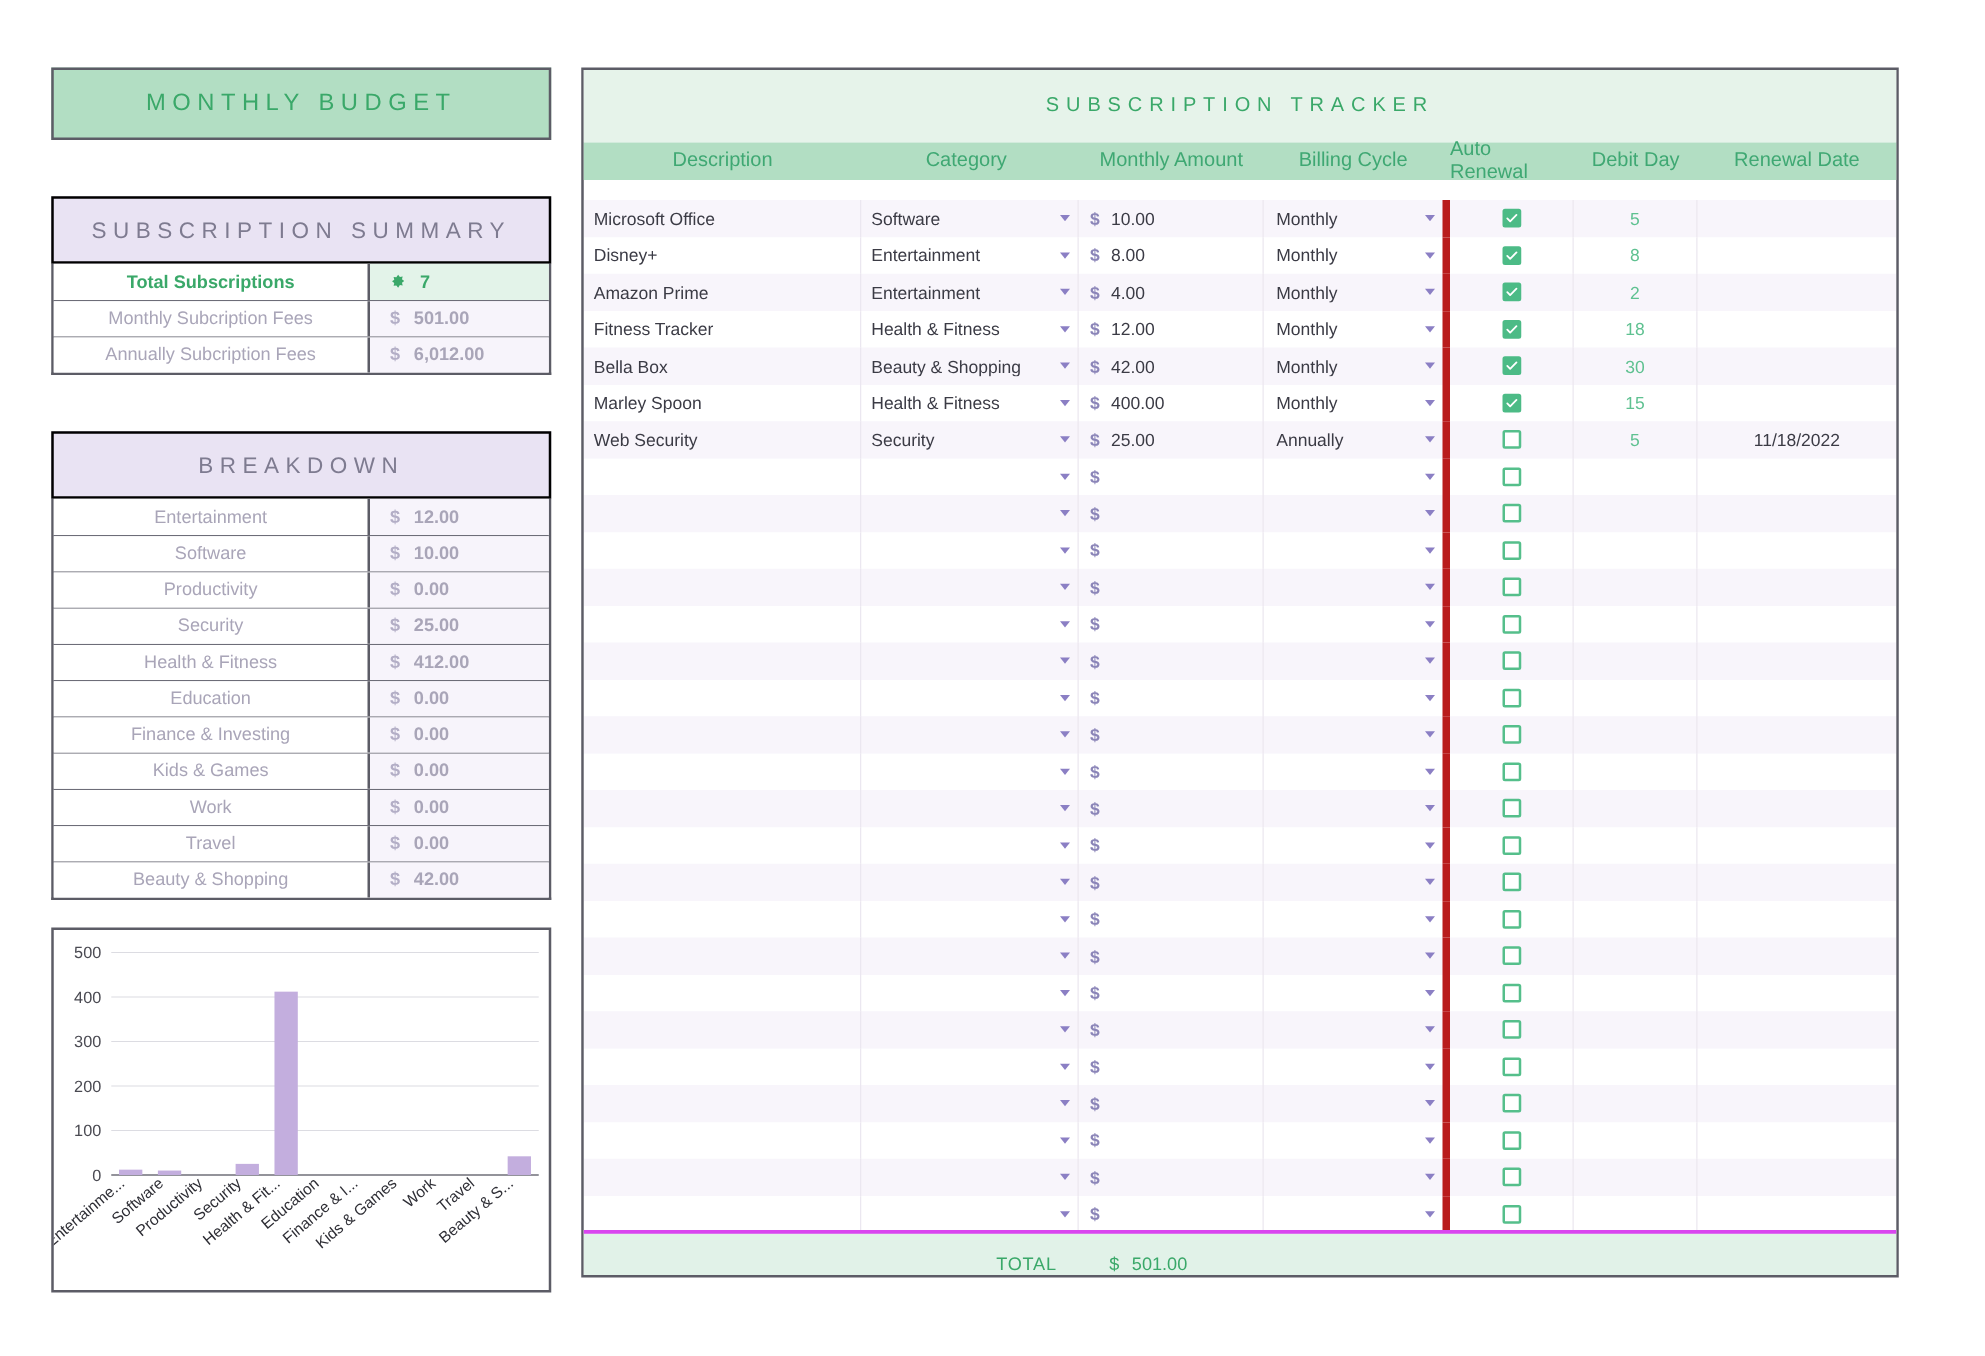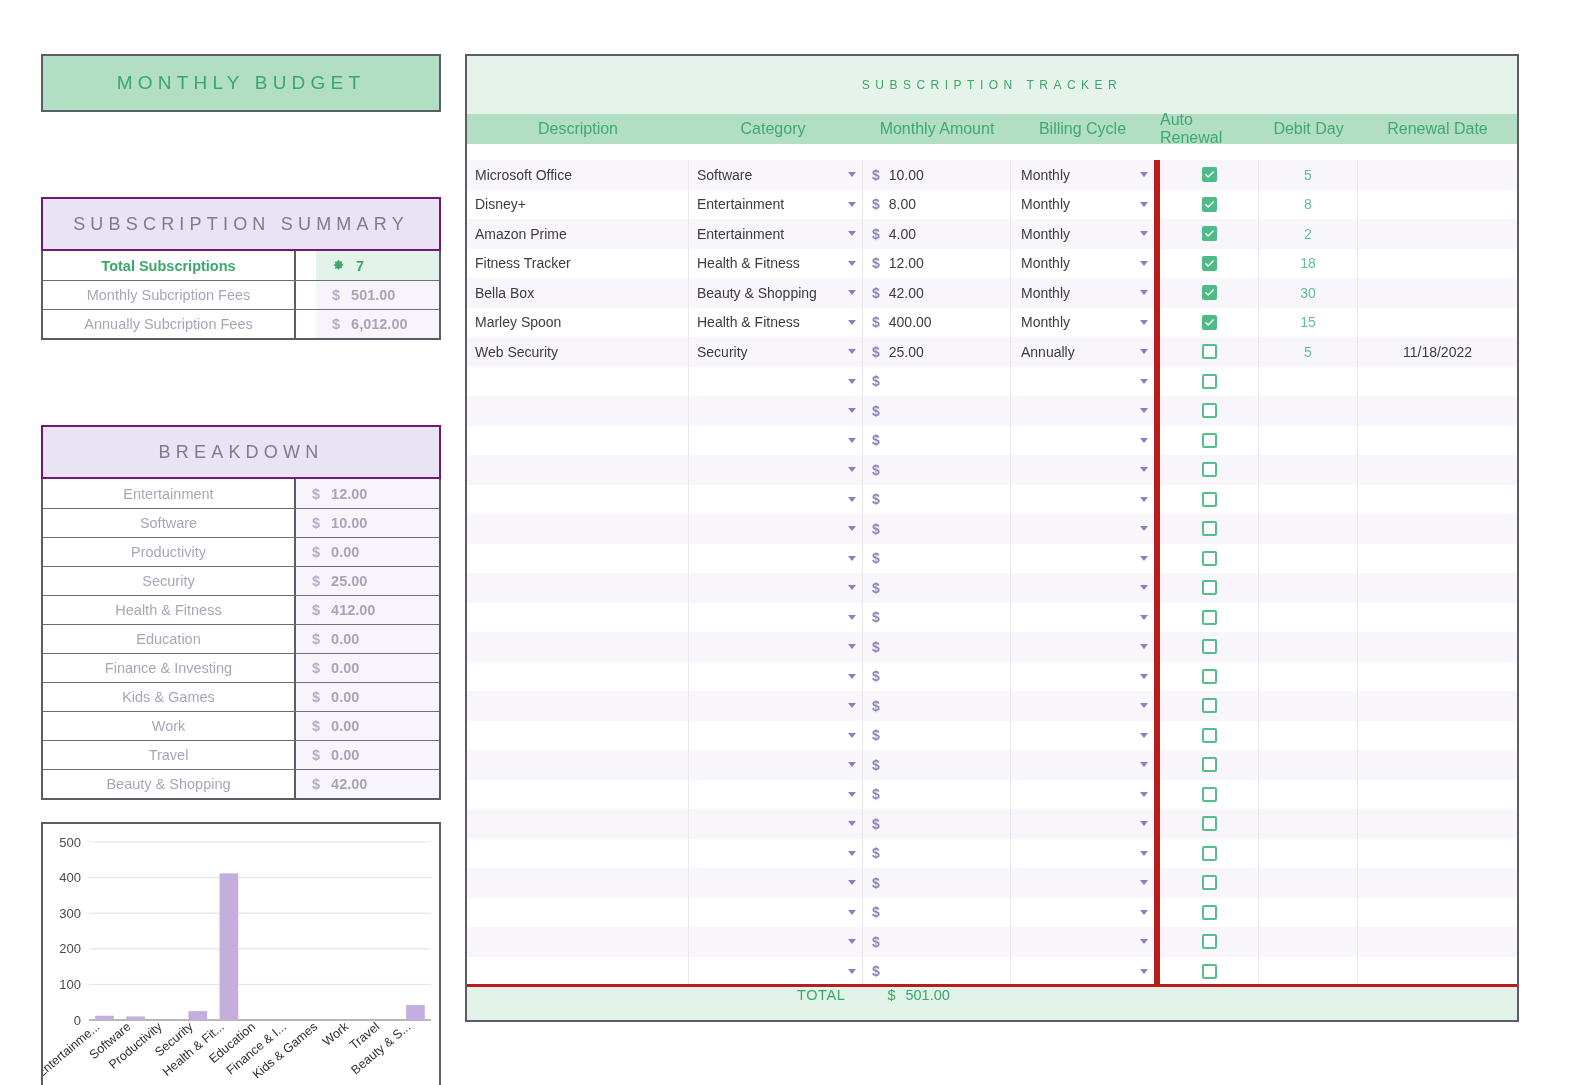--- a/index.html
+++ b/index.html
@@ -20,29 +20,29 @@
   .panel-title-green {
     background: #b2dec3;
     border: 2px solid #5c5c66;
     height: 58px;
     display: flex; align-items: center; justify-content: center;
     color: #3aa869;
     font-size: 19px; letter-spacing: 5.2px; font-weight: 500;
   }
   .panel-title-purple {
     background: #e9e3f3;
-    border: 2px solid #701a75;
+    border: 2px solid #000000;
     height: 54px;
     display: flex; align-items: center; justify-content: center;
     color: #7e7b90;
-    font-size: 18px; letter-spacing: 5.2px; font-weight: 500; margin-top: 40px;
+    font-size: 18px; letter-spacing: 5.2px; font-weight: 500;
   }
 
   .kv-table { border: 2px solid #5c5c66; border-top: none; width: 400px; }
-  .kv-row { display: flex; height: 29px; border-top: 1px solid #6d6d78; gap: 20px; }
+  .kv-row { display: flex; height: 29px; border-top: 1px solid #6d6d78; }
   .kv-row:first-child { border-top: none; }
   .kv-label {
     flex: 0 0 253px;
     display: flex; align-items: center; justify-content: center;
     font-size: 14.5px; background: #ffffff; color: #a9a5b8;
     border-right: 2px solid #5c5c66;
   }
   .kv-label.accent { color: #3aa869; font-weight: 600; }
   .kv-val {
     flex: 1; display: flex; align-items: center; gap: 11px;
@@ -89,21 +89,21 @@
     position: absolute; left: 465px; top: 54px;
     width: 1054px; height: 968px;
     border: 2px solid #5c5c66;
     background: #ffffff;
     display: flex; flex-direction: column;
   }
   .tracker-title {
     background: #e6f3ea;
     height: 58px; flex: 0 0 58px;
     display: flex; align-items: center; justify-content: center;
-    color: #3aa869; font-size: 12px; letter-spacing: 5.5px; font-weight: 500;
+    color: #3aa869; font-size: 16px; letter-spacing: 5.5px; font-weight: 500;
   }
   .tracker-head {
     background: #b2dec3;
     height: 30px; flex: 0 0 30px;
     display: flex; align-items: stretch;
   }
   .tracker-head div {
     display: flex; align-items: center; justify-content: center;
     color: #3fa873; font-size: 16px; font-weight: 400;
   }
@@ -135,22 +135,22 @@
            border-right: 4.5px solid transparent; border-top: 5.5px solid #8b7fc4;
            flex: 0 0 auto; }
 
   .cbox { width: 15px; height: 15px; border: 2px solid #55bf8b; border-radius: 2px;
           background: #ffffff; }
   .cbox.on { background: #4cbb86; border-color: #4cbb86;
              display: flex; align-items: center; justify-content: center; }
   .cbox.on svg { display: block; }
 
   .total-row {
-    flex: 0 0 36px; background: #e1f2e8; border-top: 3px solid #b91c1c;
-    display: flex; align-items: flex-start;
+    flex: 0 0 36px; background: #e1f2e8; border-top: 3px solid #d946ef;
+    display: flex; align-items: flex-end;
   }
   .total-row .tl { margin-left: 330px; color: #3aa869; font-size: 14.5px; letter-spacing: 0.6px; }
   .total-row .tv { margin-left: 42px; color: #3aa869; font-size: 14.5px; }
   .total-row .tv .sym { margin-right: 10px; }
 </style>
 </head>
 <body>
 
 <div class="page">
 

